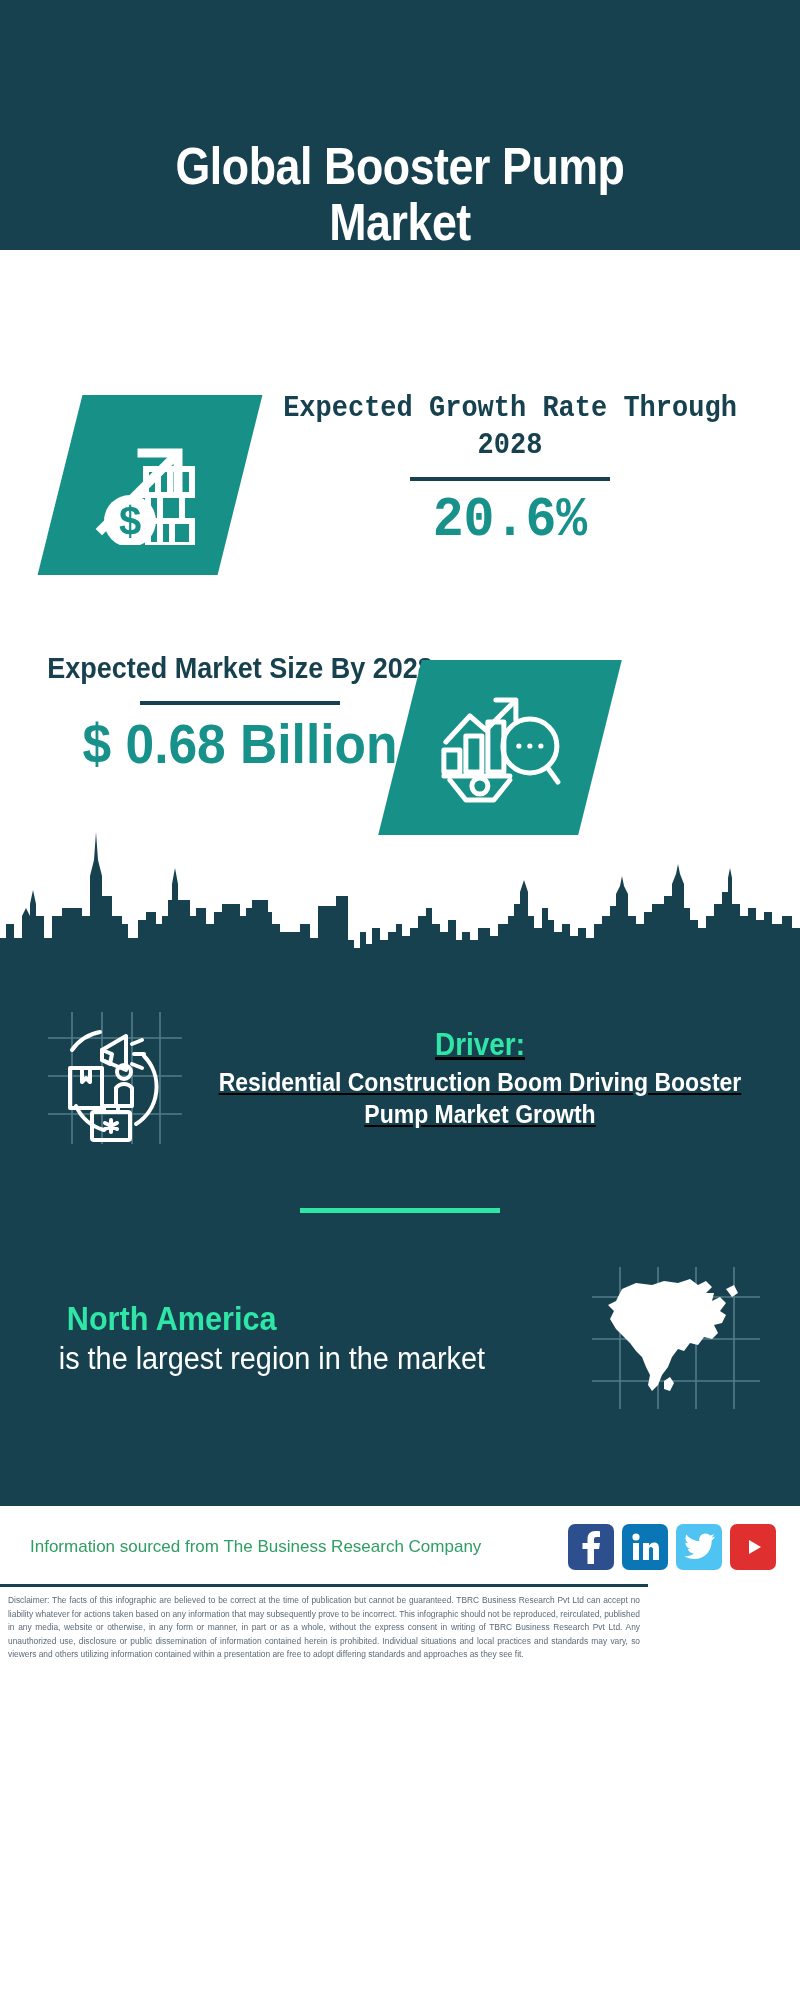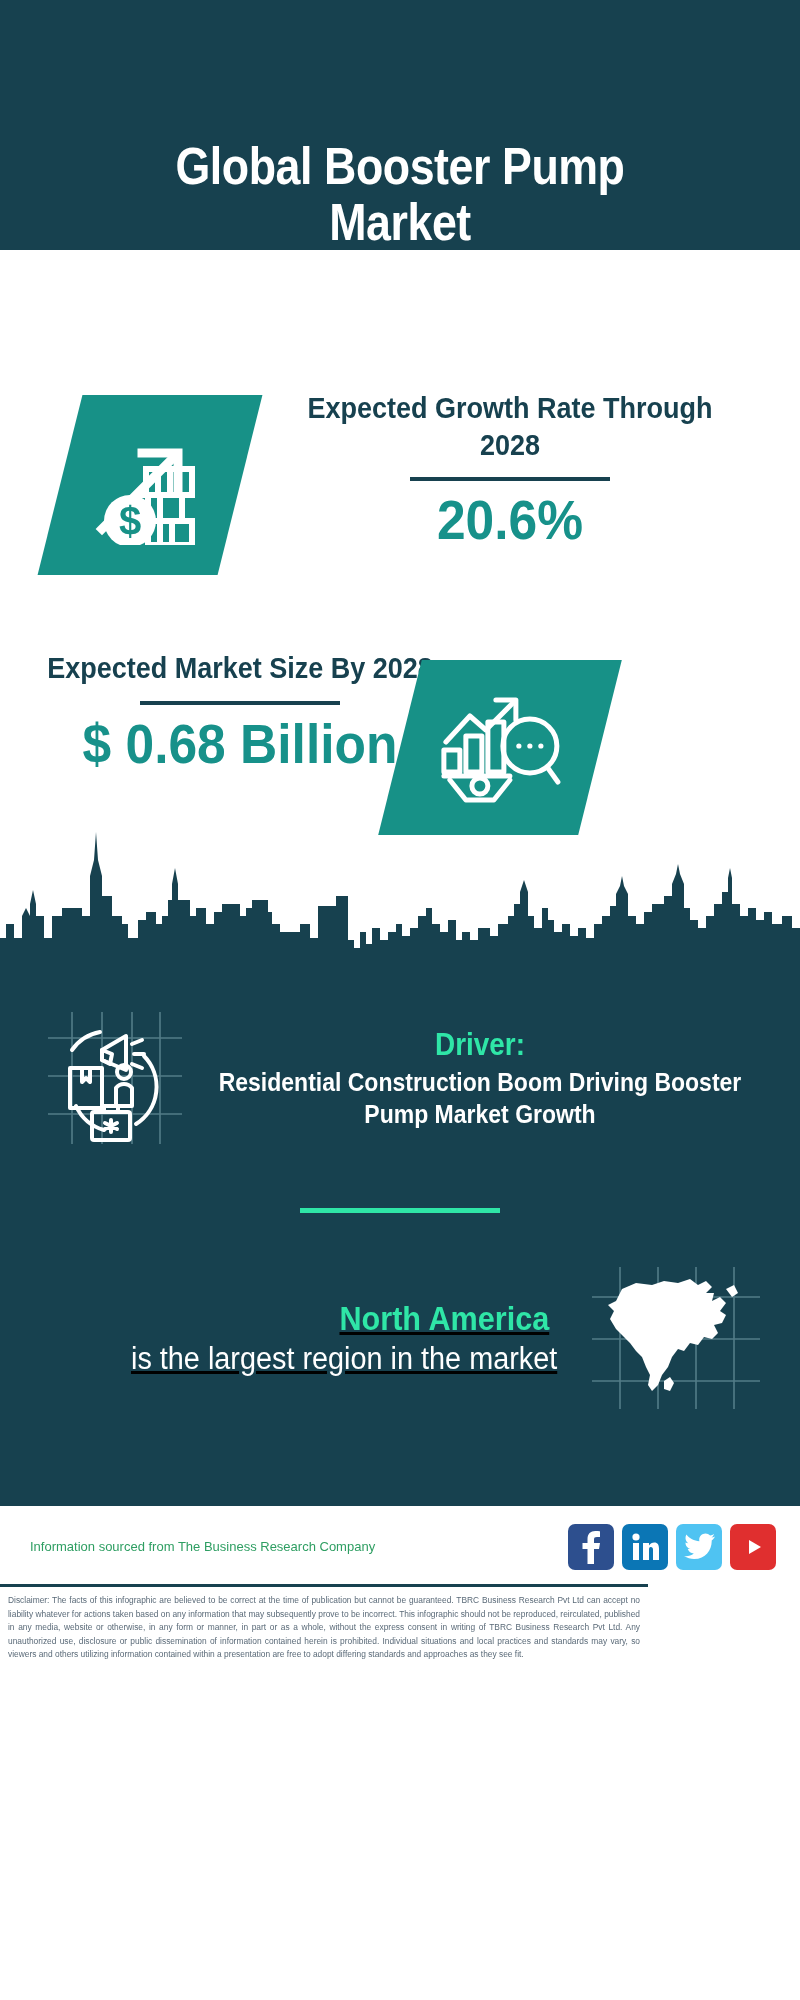--- a/index.html
+++ b/index.html
@@ -56,39 +56,40 @@
     font-weight:bold;
     font-size:56px;
     text-align:center;
     line-height:1.05;
     transform:scaleX(0.92);
     white-space:nowrap;
   }
 
   
   #growth-icon { left:60px; top:145px; width:180px; height:180px; position:absolute; }
-  #growth-text { left:250px; top:140px; width:520px; }
+  #growth-text { left:250px; top:140px; width:520px;font-family:Liberation Mono, monospace; }
 
   
   #size-text { left:20px; top:400px; width:440px; }
   #size-icon { left:400px; top:410px; width:200px; height:175px; position:absolute; }
 
   
   .skyline { width:800px; height:0; position:relative; }
   .skyline svg { display:block; position:absolute; bottom:0; left:0; }
 
   
   .dark-zone {
     width:800px; background:#17414f; position:relative;
     padding-top:10px;
   }
 
   .driver-row {
     display:flex; align-items:center; 
     padding:28px 30px 0 40px;
+    text-decoration:underline;
   }
   .icon-grid { position:relative; width:150px; height:140px; flex:0 0 150px; }
   .driver-text { flex:1; text-align:center; }
   .accent-head {
     color:#2fe6a7; font-weight:bold; font-size:31px; line-height:1.2;
     transform:scaleX(0.9);
   }
   .driver-body {
     color:#ffffff; font-weight:bold; font-size:25px; line-height:1.25;
     margin-top:4px; transform:scaleX(0.92);
@@ -96,38 +97,38 @@
 
   .green-div {
     width:200px; height:5px; background:#2fe6a7;
     margin:60px auto 0;
   }
 
   .region-row {
     display:flex; align-items:center; gap:10px;
     padding:50px 34px 0 40px;
   }
-  .region-text { flex:1; text-align:right;text-decoration:underline; }
+  .region-text { flex:1; text-align:left; }
   .region-sub {
     color:#ffffff; font-size:31px; line-height:1.22; margin-top:2px;
     transform:scaleX(0.93);
   }
   .map-box { width:180px; height:150px; flex:0 0 180px; position:relative; }
 
   
   .footer {
     width:800px; background:#ffffff;
     display:flex; align-items:center;
     padding:18px 24px 14px 30px;
     gap:14px;
     border-top:3px solid #17414f;
   }
   .footer-text { flex:1; }
   .footer-line {
-    color:#2e9e62; font-size:13px; line-height:1.55; white-space:nowrap;
+    color:#2e9e62; font-size:17px; line-height:1.55; white-space:nowrap;
   }
   .social { display:flex; gap:8px; }
   .soc {
     width:46px; height:46px; border-radius:7px;
     display:flex; align-items:center; justify-content:center;
   }
   .soc svg { display:block; }
   .fb { background:#2d4f8e; }
   .li { background:#0b76b5; }
   .tw { background:#4fc3f2; }

